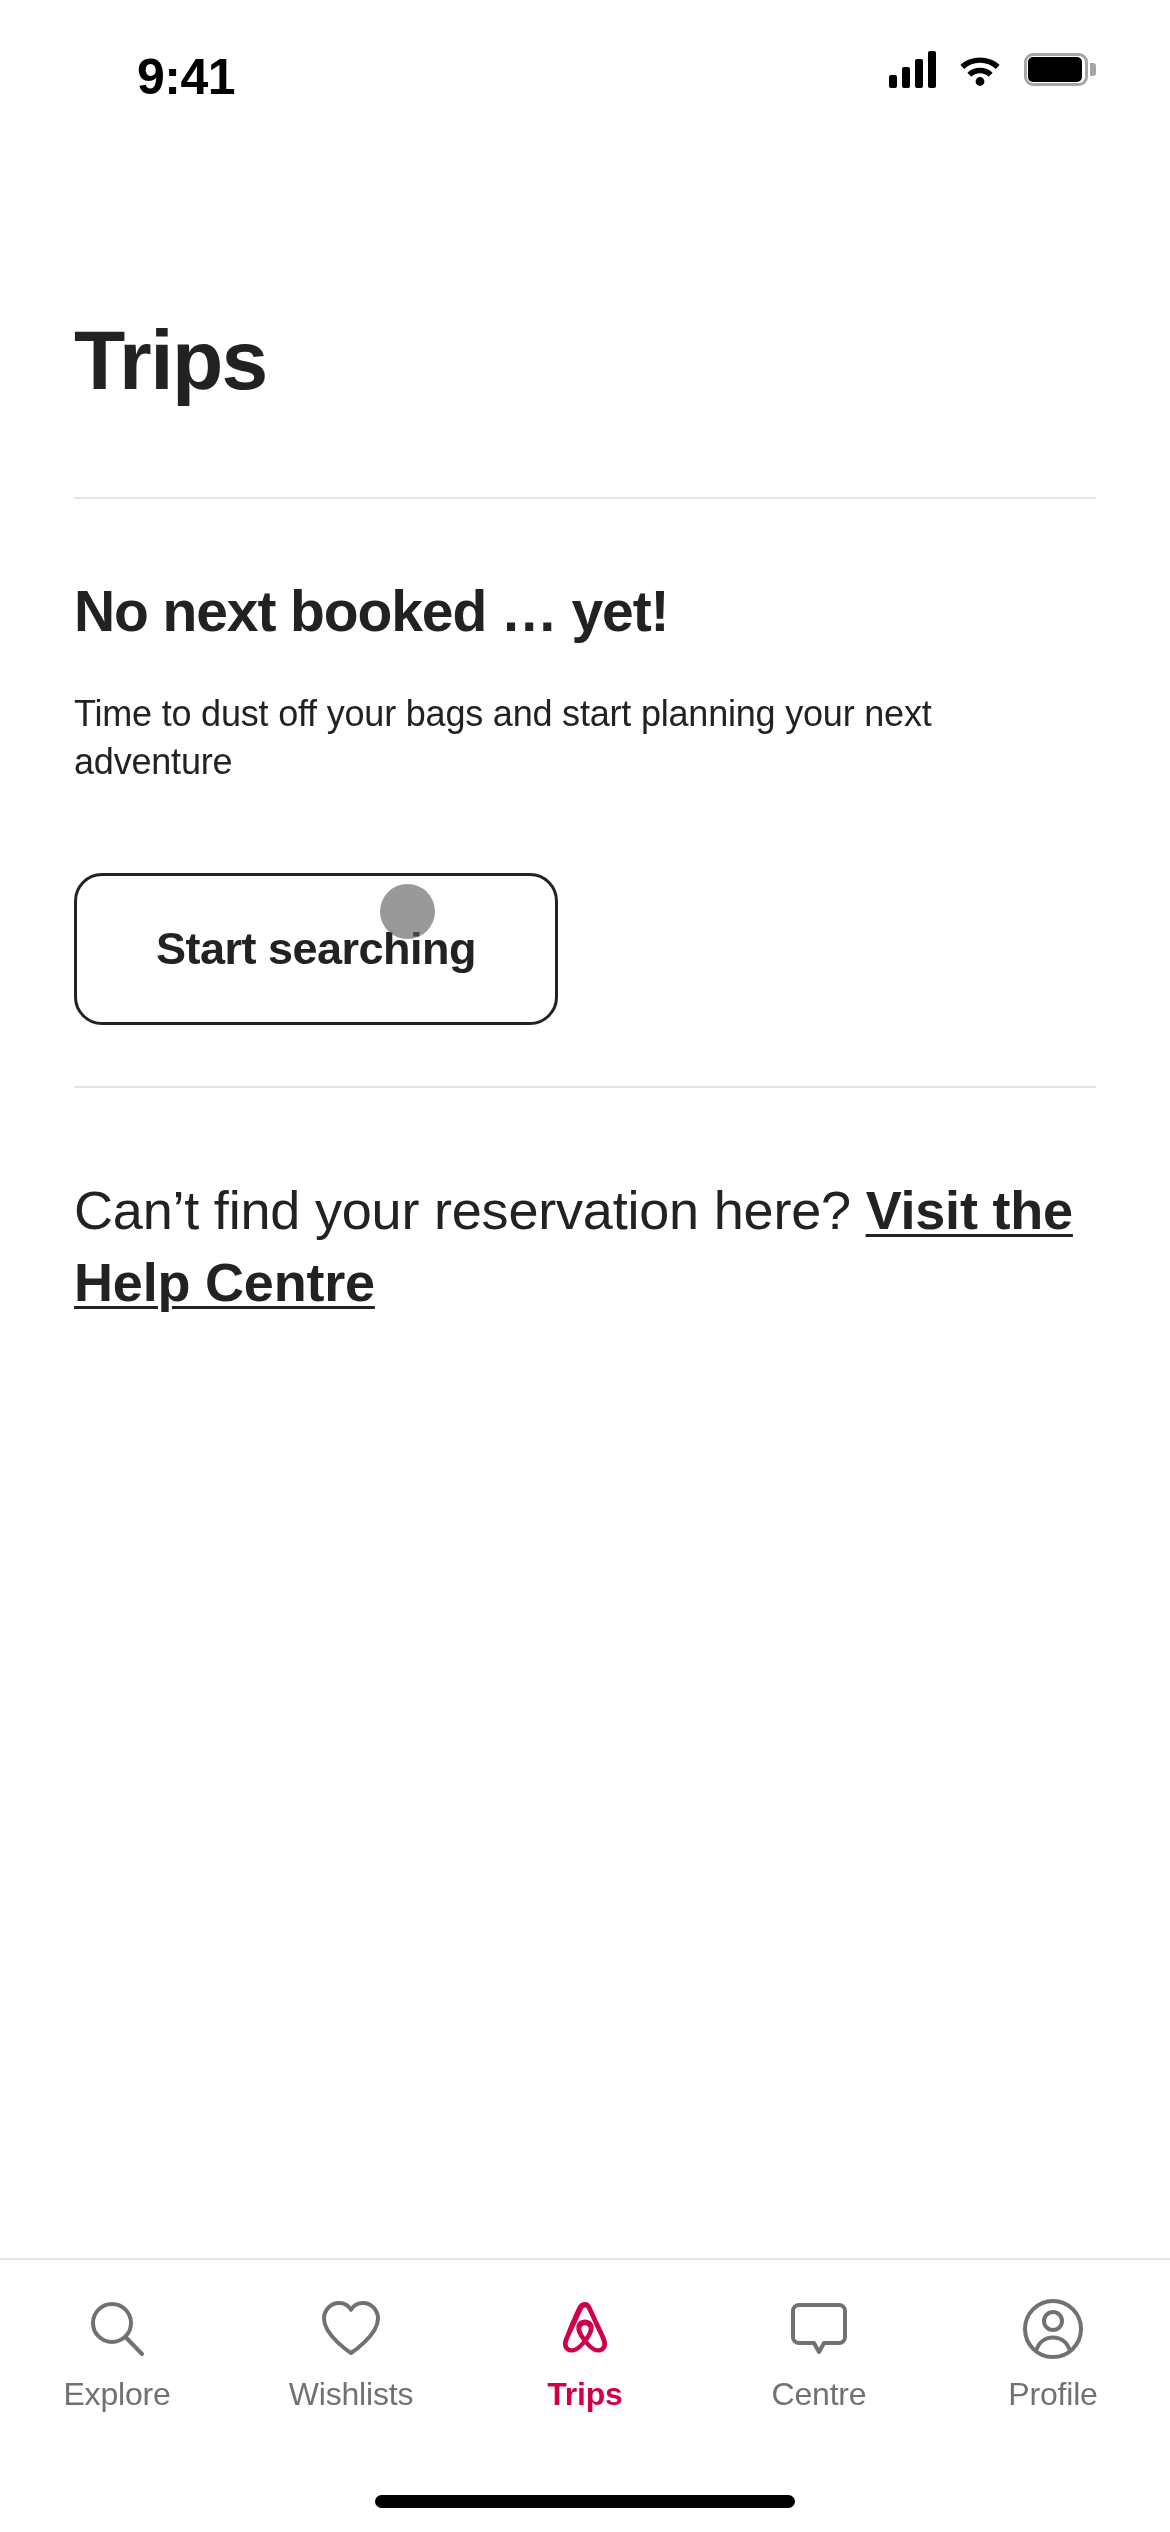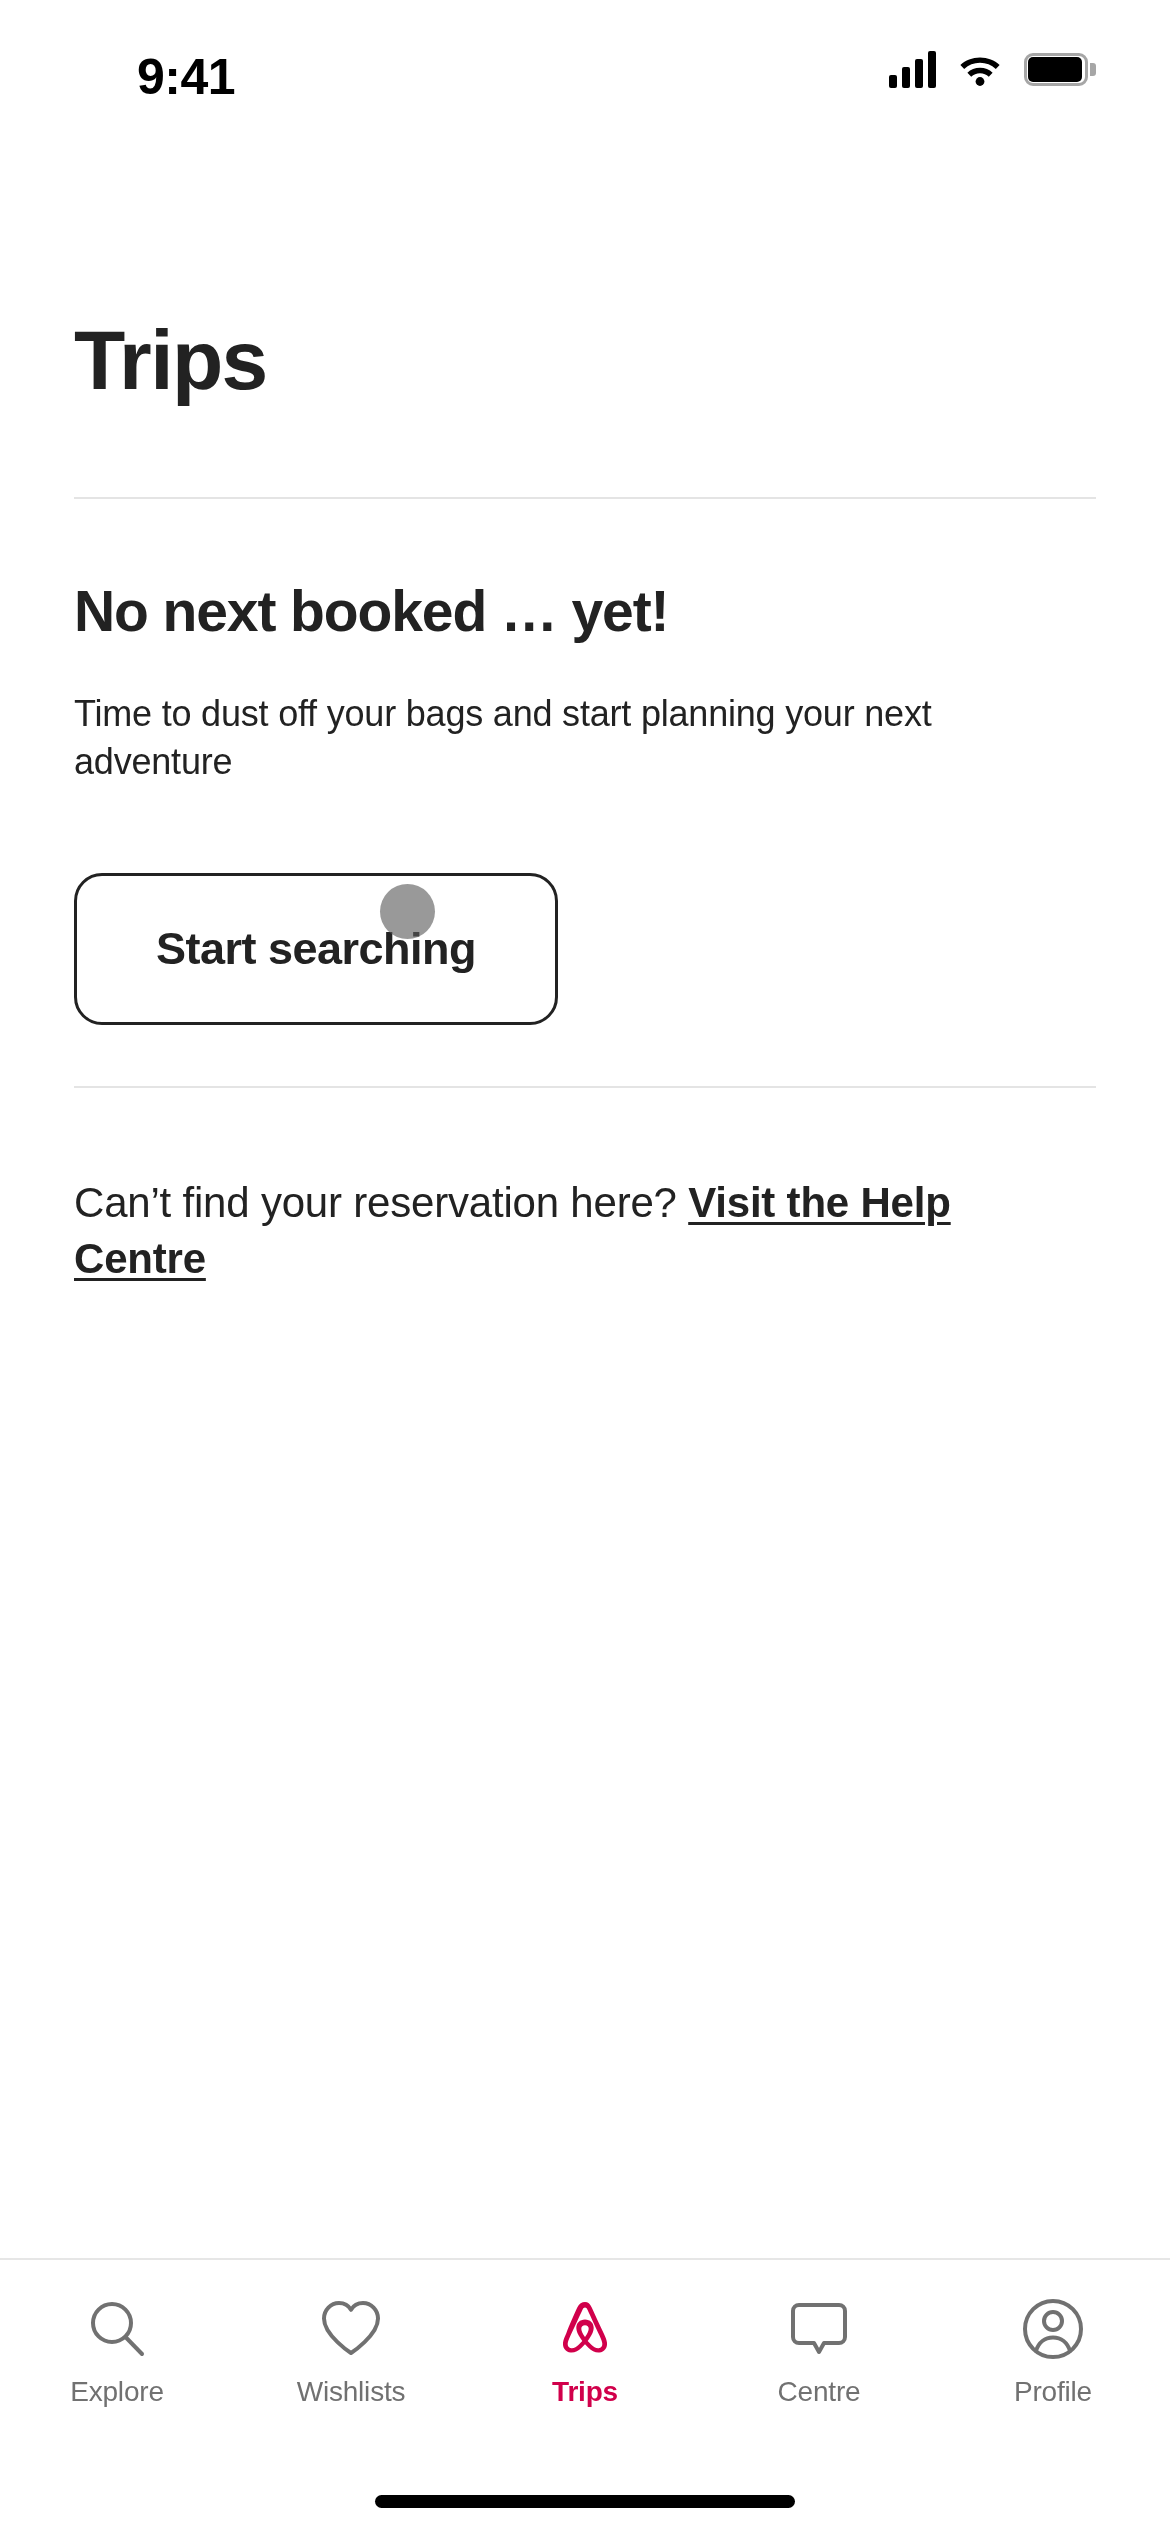--- a/index.html
+++ b/index.html
@@ -86,41 +86,41 @@
   .cursor-dot {
     position:absolute; left:380px; top:884px;
     width:55px; height:55px; border-radius:50%;
     background:rgba(90,90,90,0.62);
     pointer-events:none;
   }
 
   
   .help-text {
     position:absolute; left:74px; top:1175px; width:1010px;
-    font-size:42px; font-weight:400; color:#222222; line-height:1.33;
+    font-size:54px; font-weight:400; color:#222222; line-height:1.33;
     letter-spacing:-0.2px;
   }
   .help-text a {
     color:#222222; font-weight:700; text-decoration:underline;
     text-underline-offset:5px; text-decoration-thickness:3px;
   }
 
   
   .tabbar {
     position:absolute; left:0; right:0; bottom:0; height:274px;
     border-top:2px solid #e6e6e6;
     display:flex; align-items:flex-start; background:#fff;
   }
   .tab {
     flex:1; display:flex; flex-direction:column; align-items:center;
     padding-top:36px; gap:14px; cursor:pointer;
   }
   .tab .tab-icon { width:66px; height:66px; display:block; }
   .tab .tab-label {
-    font-size:28px; font-weight:400; color:#717171; letter-spacing:-0.2px;text-align:right;
+    font-size:32px; font-weight:400; color:#717171; letter-spacing:-0.2px;text-align:right;
   }
   .tab.active .tab-label { color:#D1004B; font-weight:700; }
 
   .home-indicator {
     position:absolute; left:50%; transform:translateX(-50%);
     bottom:24px; width:420px; height:13px; border-radius:7px; background:#000;
   }
 </style>
 </head>
 <body>

